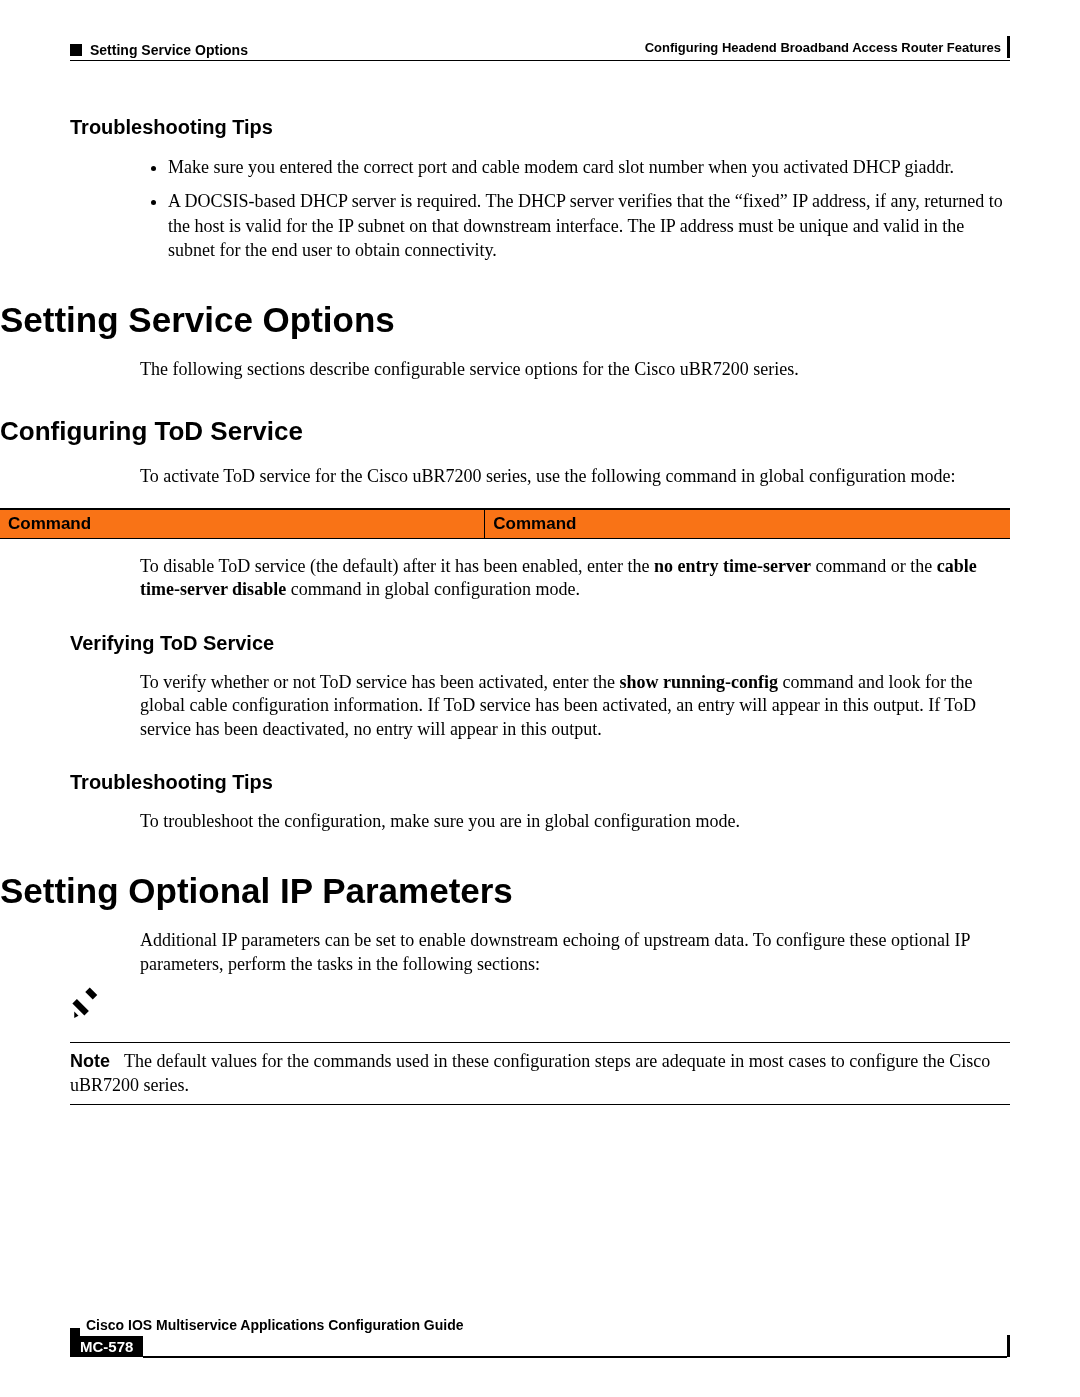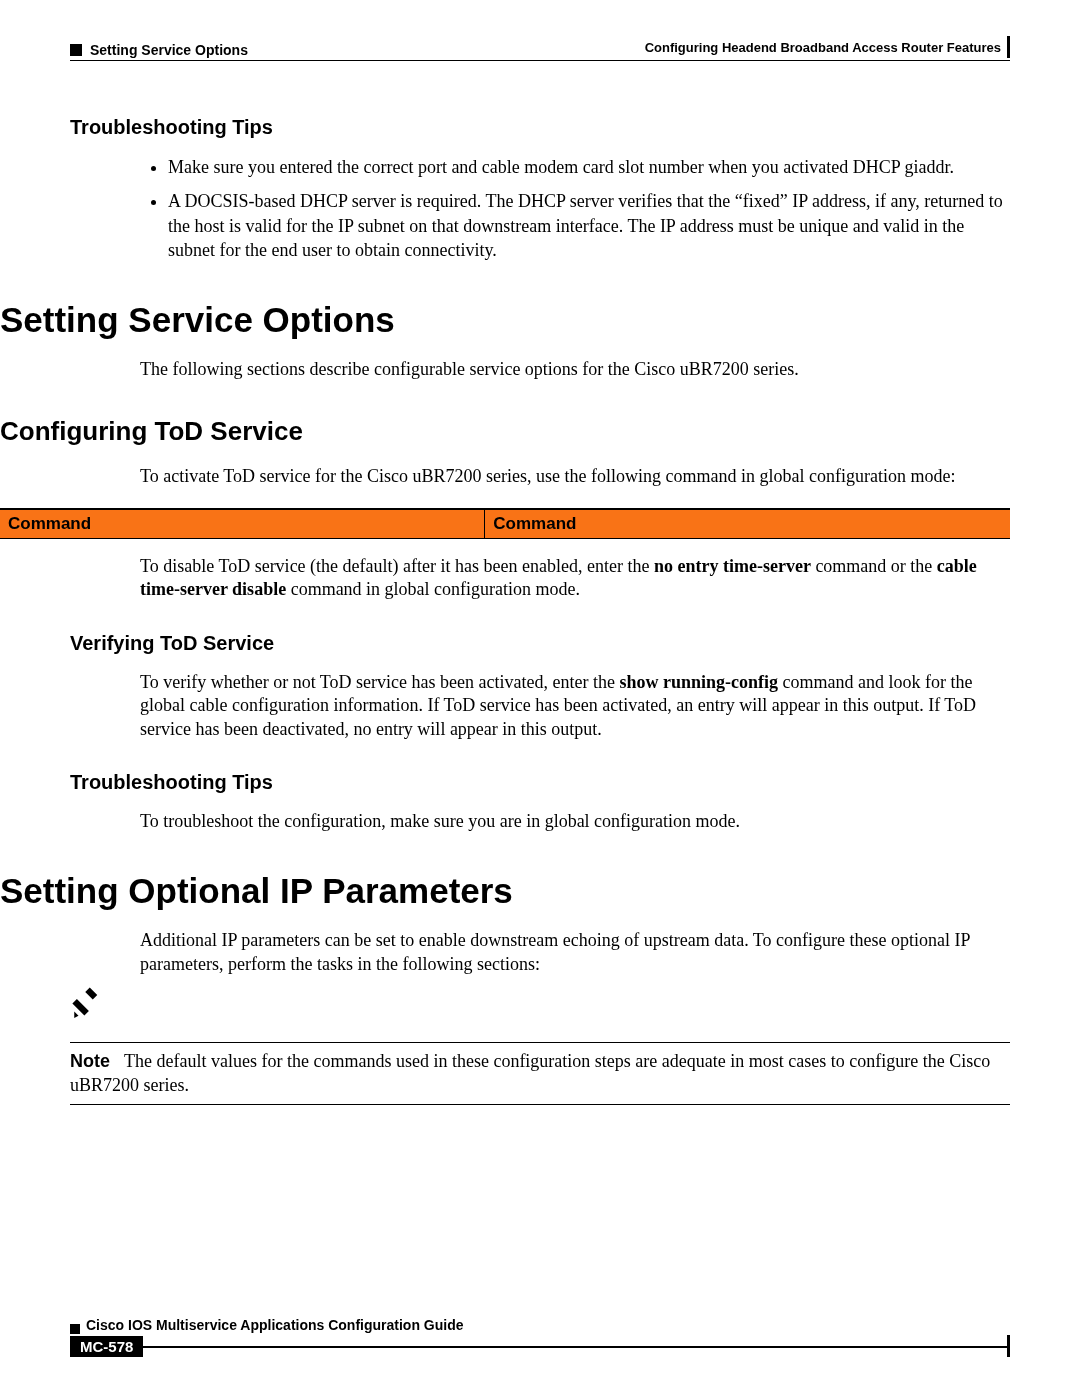--- a/index.html
+++ b/index.html
@@ -161,21 +161,21 @@
   .footer-title {
     font-family: Arial, Helvetica, sans-serif;
     font-weight: bold;
     font-size: 14px;
     margin-left: 90px;
     margin-bottom: 2px;
   }
   .footer-row {
     display: flex;
     justify-content: space-between;
-    align-items: center;
+    align-items: flex-end;
   }
   .page-badge {
     background: #000;
     color: #fff;
     font-family: Arial, Helvetica, sans-serif;
     font-weight: bold;
     font-size: 15px;
     padding: 2px 10px;
   }
   .footer-rule-wrap {
@@ -194,21 +194,21 @@
   .footer-small-sq {
     width: 10px;
     height: 10px;
     background: #000;
     margin-right: 6px;
     position: relative;
     top: 7px;
   }
   .footer-line {
     display: flex;
-    align-items: flex-start;
+    align-items: center;
   }
 </style>
 </head>
 <body>
 
 <div class="page">
 
   <div class="top-header">
     <div class="top-left">
       <span class="black-square"></span>

